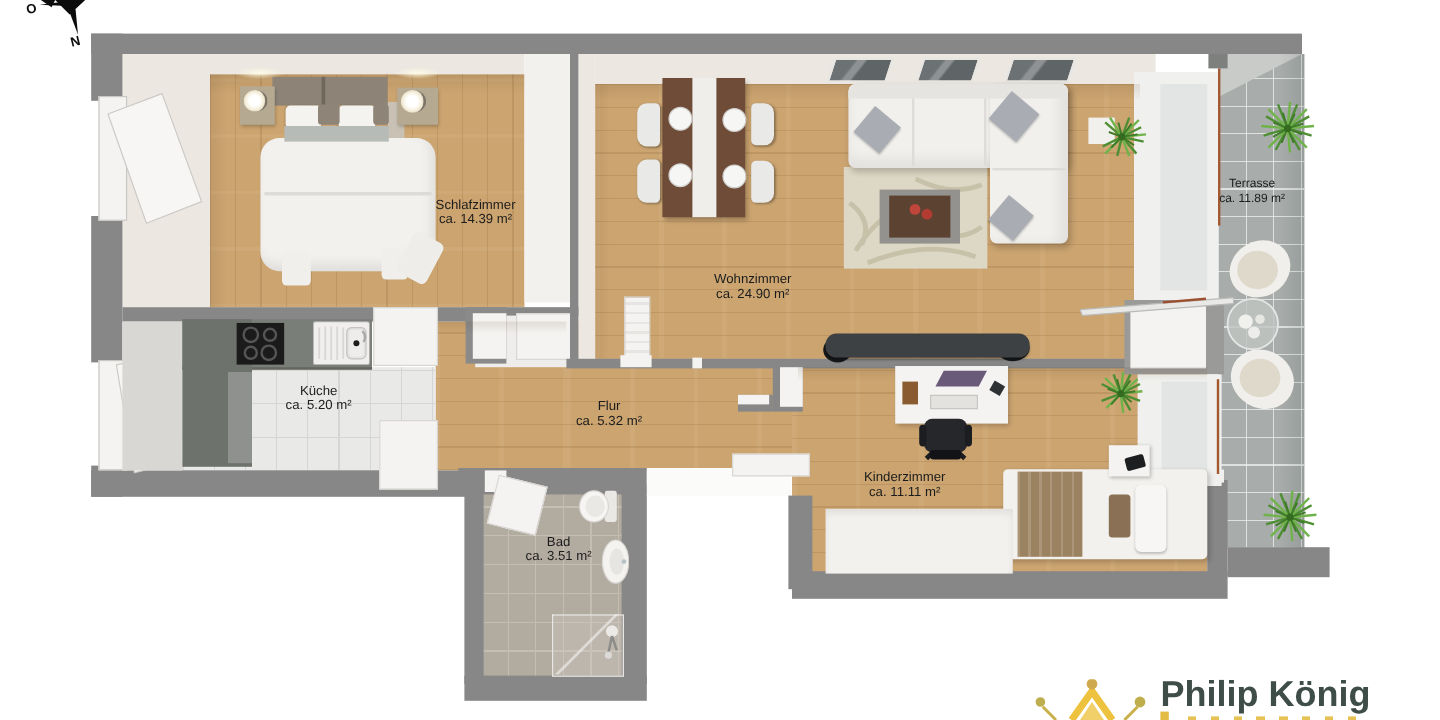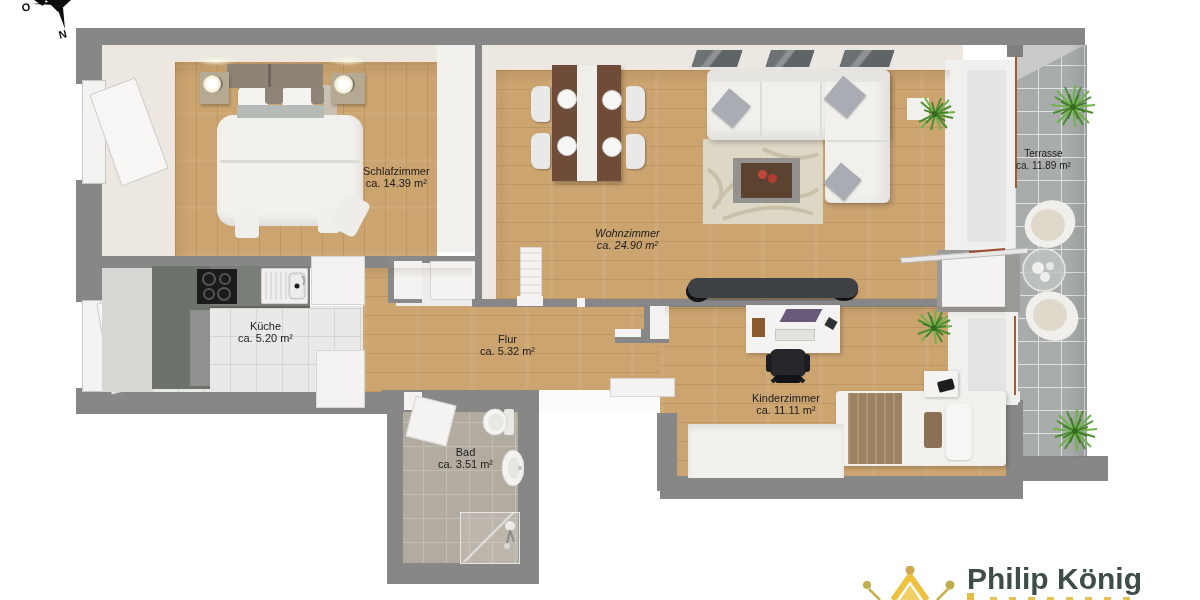--- a/index.html
+++ b/index.html
@@ -502,25 +502,25 @@
       <path d="M9,23 L20,34 M88,23 L77,34" stroke="#c9b04a" stroke-width="2.5" fill="none"></path>
     </svg>
 
 <div class="abs" style="left:967px;top:562px;width:237px;height:40px;font-family:'Liberation Sans',sans-serif;font-size:30px;font-weight:bold;color:#3f4d49;letter-spacing:0px;">Philip König</div>
 
 <div class="abs" style="left:967px;top:593px;width:7px;height:7px;background:#e3bc45;"></div>
 <div class="abs" style="left:990px;top:597px;width:150px;height:3px;background:repeating-linear-gradient(90deg,#e6c254 0 7px,rgba(0,0,0,0) 7px 19px);"></div>
 
 <div class="lbl" style="left:363px;top:165px;">Schlafzimmer<br>ca. 14.39 m²</div>
 
-<div class="lbl" style="left:595px;top:227px;font-style:italic;">Wohnzimmer<br>ca. 24.90 m²</div>
+<div class="lbl" style="left:595px;top:227px;">Wohnzimmer<br>ca. 24.90 m²</div>
 
 <div class="lbl" style="left:238px;top:320px;">Küche<br>ca. 5.20 m²</div>
 
 <div class="lbl" style="left:480px;top:333px;">Flur<br>ca. 5.32 m²</div>
 
 <div class="lbl" style="left:438px;top:446px;">Bad<br>ca. 3.51 m²</div>
 
-<div class="lbl" style="left:752px;top:392px;">Kinderzimmer<br>ca. 11.11 m²</div>
+<div class="lbl" style="left:720px;top:392px;">Kinderzimmer<br>ca. 11.11 m²</div>
 
 <div class="lbl" style="left:1016px;top:148px;font-size:10px;line-height:12px;">Terrasse<br>ca. 11.89 m²</div>
 
 </div>
 
 </body></html>

